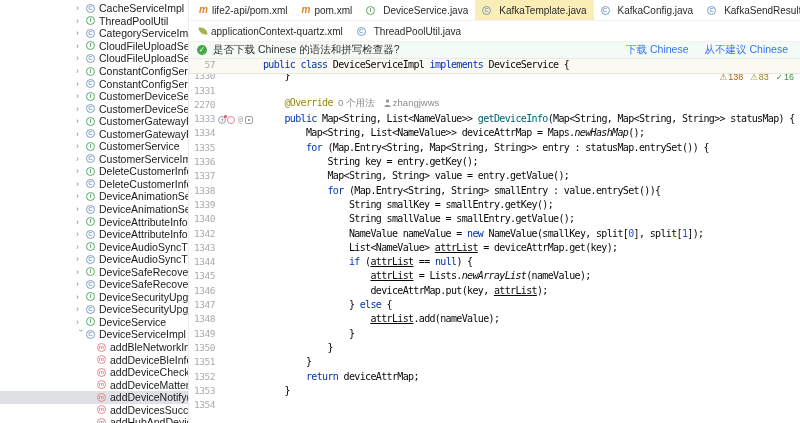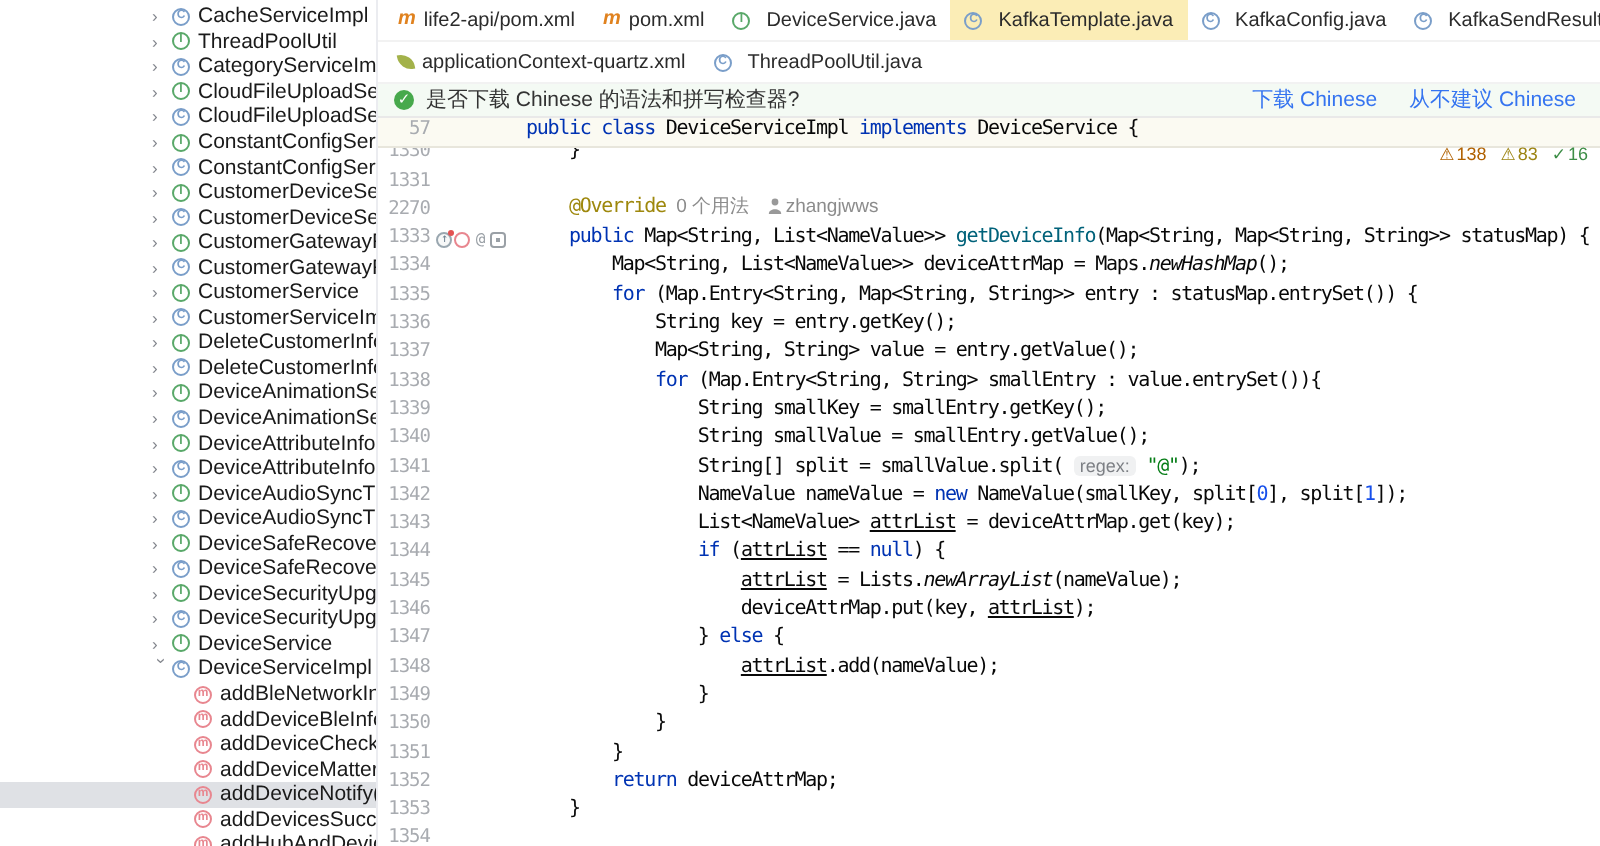--- a/index.html
+++ b/index.html
@@ -374,25 +374,20 @@
           <span class="gutter-num">1339</span>
           <span class="gicons"></span>
           <span class="code-text"><span class="sg-d">                String smallKey = smallEntry.getKey();</span></span>
         </div>
         <div class="code-line">
           <span class="gutter-num">1340</span>
           <span class="gicons"></span>
           <span class="code-text"><span class="sg-d">                String smallValue = smallEntry.getValue();</span></span>
         </div>
         <div class="code-line">
-          <span class="gutter-num">1341</span>
-          <span class="gicons"></span>
-          <span class="code-text"><span class="sg-d">                String[] split = smallValue.split( </span><span class="sg-h">regex:</span><span class="sg-d"> </span><span class="sg-s">"@"</span><span class="sg-d">);</span></span>
-        </div>
-        <div class="code-line">
           <span class="gutter-num">1342</span>
           <span class="gicons"></span>
           <span class="code-text"><span class="sg-d">                NameValue nameValue = </span><span class="sg-k">new</span><span class="sg-d"> NameValue(smallKey, split[</span><span class="sg-n">0</span><span class="sg-d">], split[</span><span class="sg-n">1</span><span class="sg-d">]);</span></span>
         </div>
         <div class="code-line">
           <span class="gutter-num">1343</span>
           <span class="gicons"></span>
           <span class="code-text"><span class="sg-d">                List&lt;NameValue&gt; </span><span class="sg-u">attrList</span><span class="sg-d"> = deviceAttrMap.get(key);</span></span>
         </div>
         <div class="code-line">

